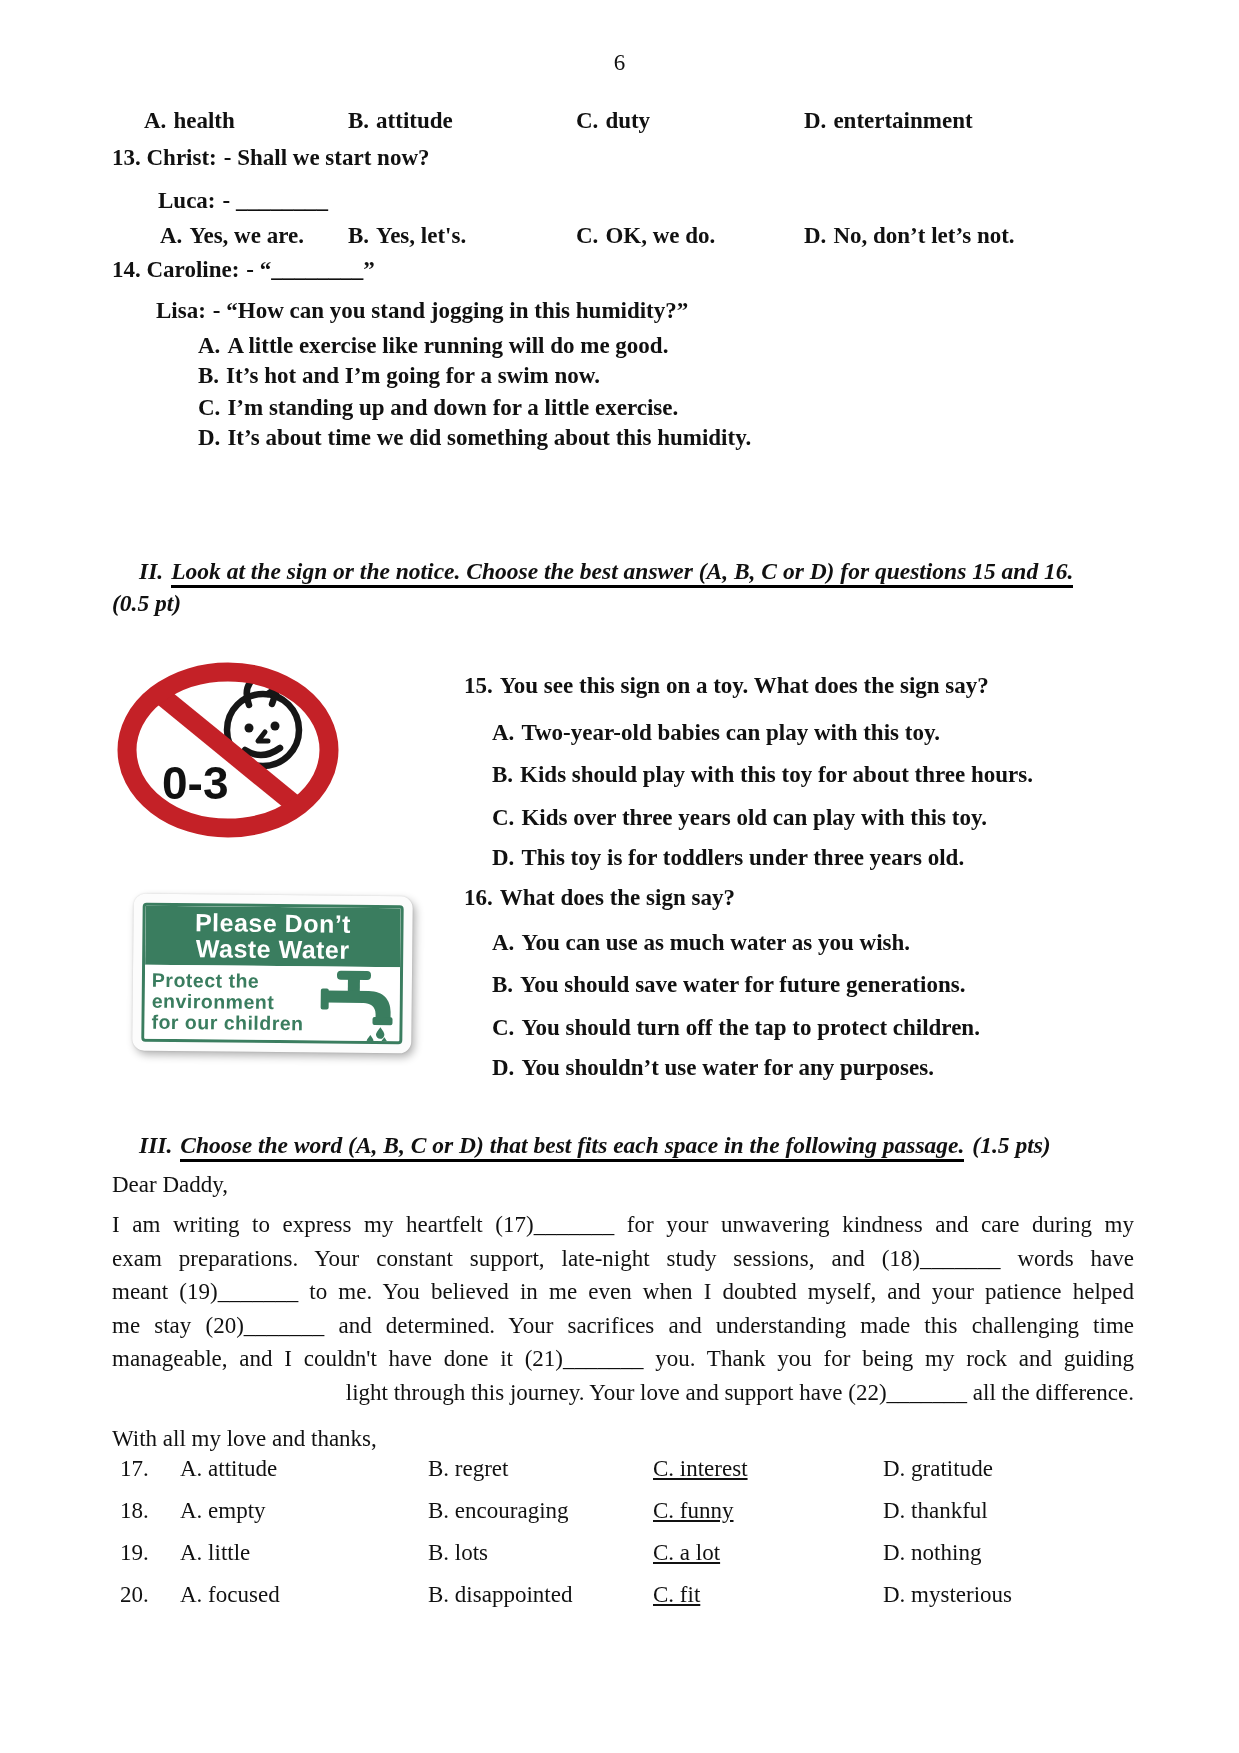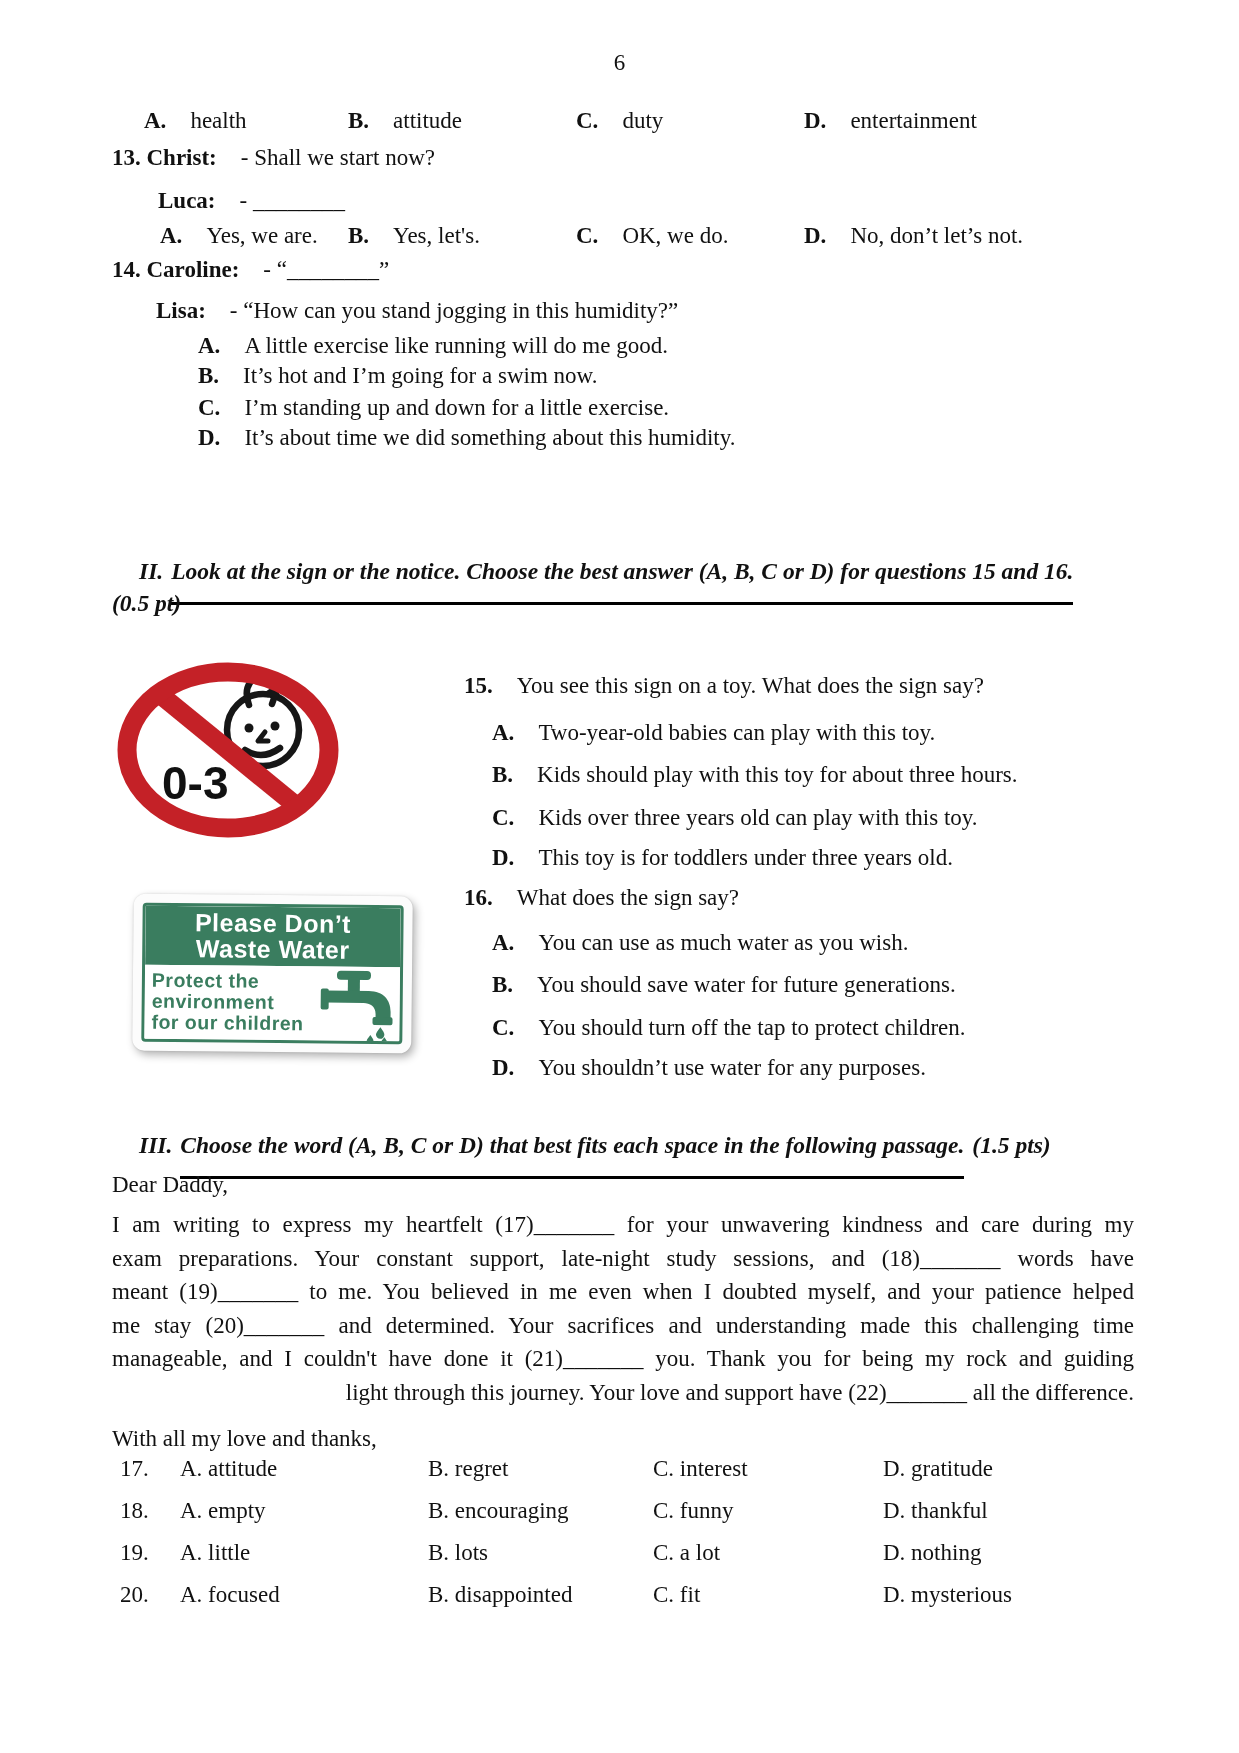--- a/index.html
+++ b/index.html
@@ -7,25 +7,25 @@
     position:relative;
     width:1239px;height:1753px;
     background:#ffffff;
     font-family:"Liberation Serif","DejaVu Serif",serif;
     font-size:23px;color:#111;
     overflow:hidden;
   }
   .abs{position:absolute;line-height:28px;white-space:nowrap;}
   .center{left:0;width:100%;text-align:center;}
   b{font-weight:bold;}
-  .ot{margin-left:24px;}
+  .ot{margin-left:7px;font-weight:bold;}
   .heading{font-weight:bold;font-style:italic;font-size:23.5px;}
   .hprefix{margin-right:8px;margin-left:27px;}
   .hpts{margin-left:8px;}
-  .hunder{border-bottom:3px solid #000;padding-bottom:18px;}
+  .hunder{border-bottom:3px solid #000;padding-bottom:1px;}
   
   .para{position:absolute;left:112px;top:1208px;width:1022px;white-space:normal;}
   .pline{line-height:33.5px;text-align:justify;text-align-last:justify;}
   .pline-last{line-height:33.5px;text-align:right;}
   
   .sign-age{position:absolute;left:112px;top:660px;width:232px;height:180px;}
   
   .sign-water{
     position:absolute;left:133px;top:895px;width:279px;height:157px;
     background:#fcfcfc;border-radius:12px;padding:9px;box-sizing:border-box;
@@ -37,21 +37,21 @@
     box-sizing:border-box;overflow:hidden;display:flex;flex-direction:column;}
   .sw-header{background:#3a7d5f;color:#fff;text-align:center;font-weight:bold;
     font-size:25px;line-height:26px;padding:3px 0 4px 0;letter-spacing:0.5px;}
   .sw-body{position:relative;flex:1;background:#fff;color:#3a7d5f;font-weight:bold;
     font-size:19.5px;line-height:21px;padding:5px 0 0 7px;letter-spacing:0.5px;}
   .sw-faucet{position:absolute;right:3px;top:2px;}
   .grid-row{position:absolute;left:0;top:0;width:100%;height:30px;}
   .gnum{position:absolute;left:120px;}
   .gA{position:absolute;left:180px;}
   .gB{position:absolute;left:428px;}
-  .gC{position:absolute;left:653px;}
+  .gC{position:absolute;left:653px;text-decoration:underline;}
   .gD{position:absolute;left:865px;margin-left:18px;}
 </style>
 </head>
 <body>
 
 <div class="page">
 
   <div class="abs center" style="top:49px">6</div>
 
   <div class="abs" style="top:107px;left:0;width:100%">

